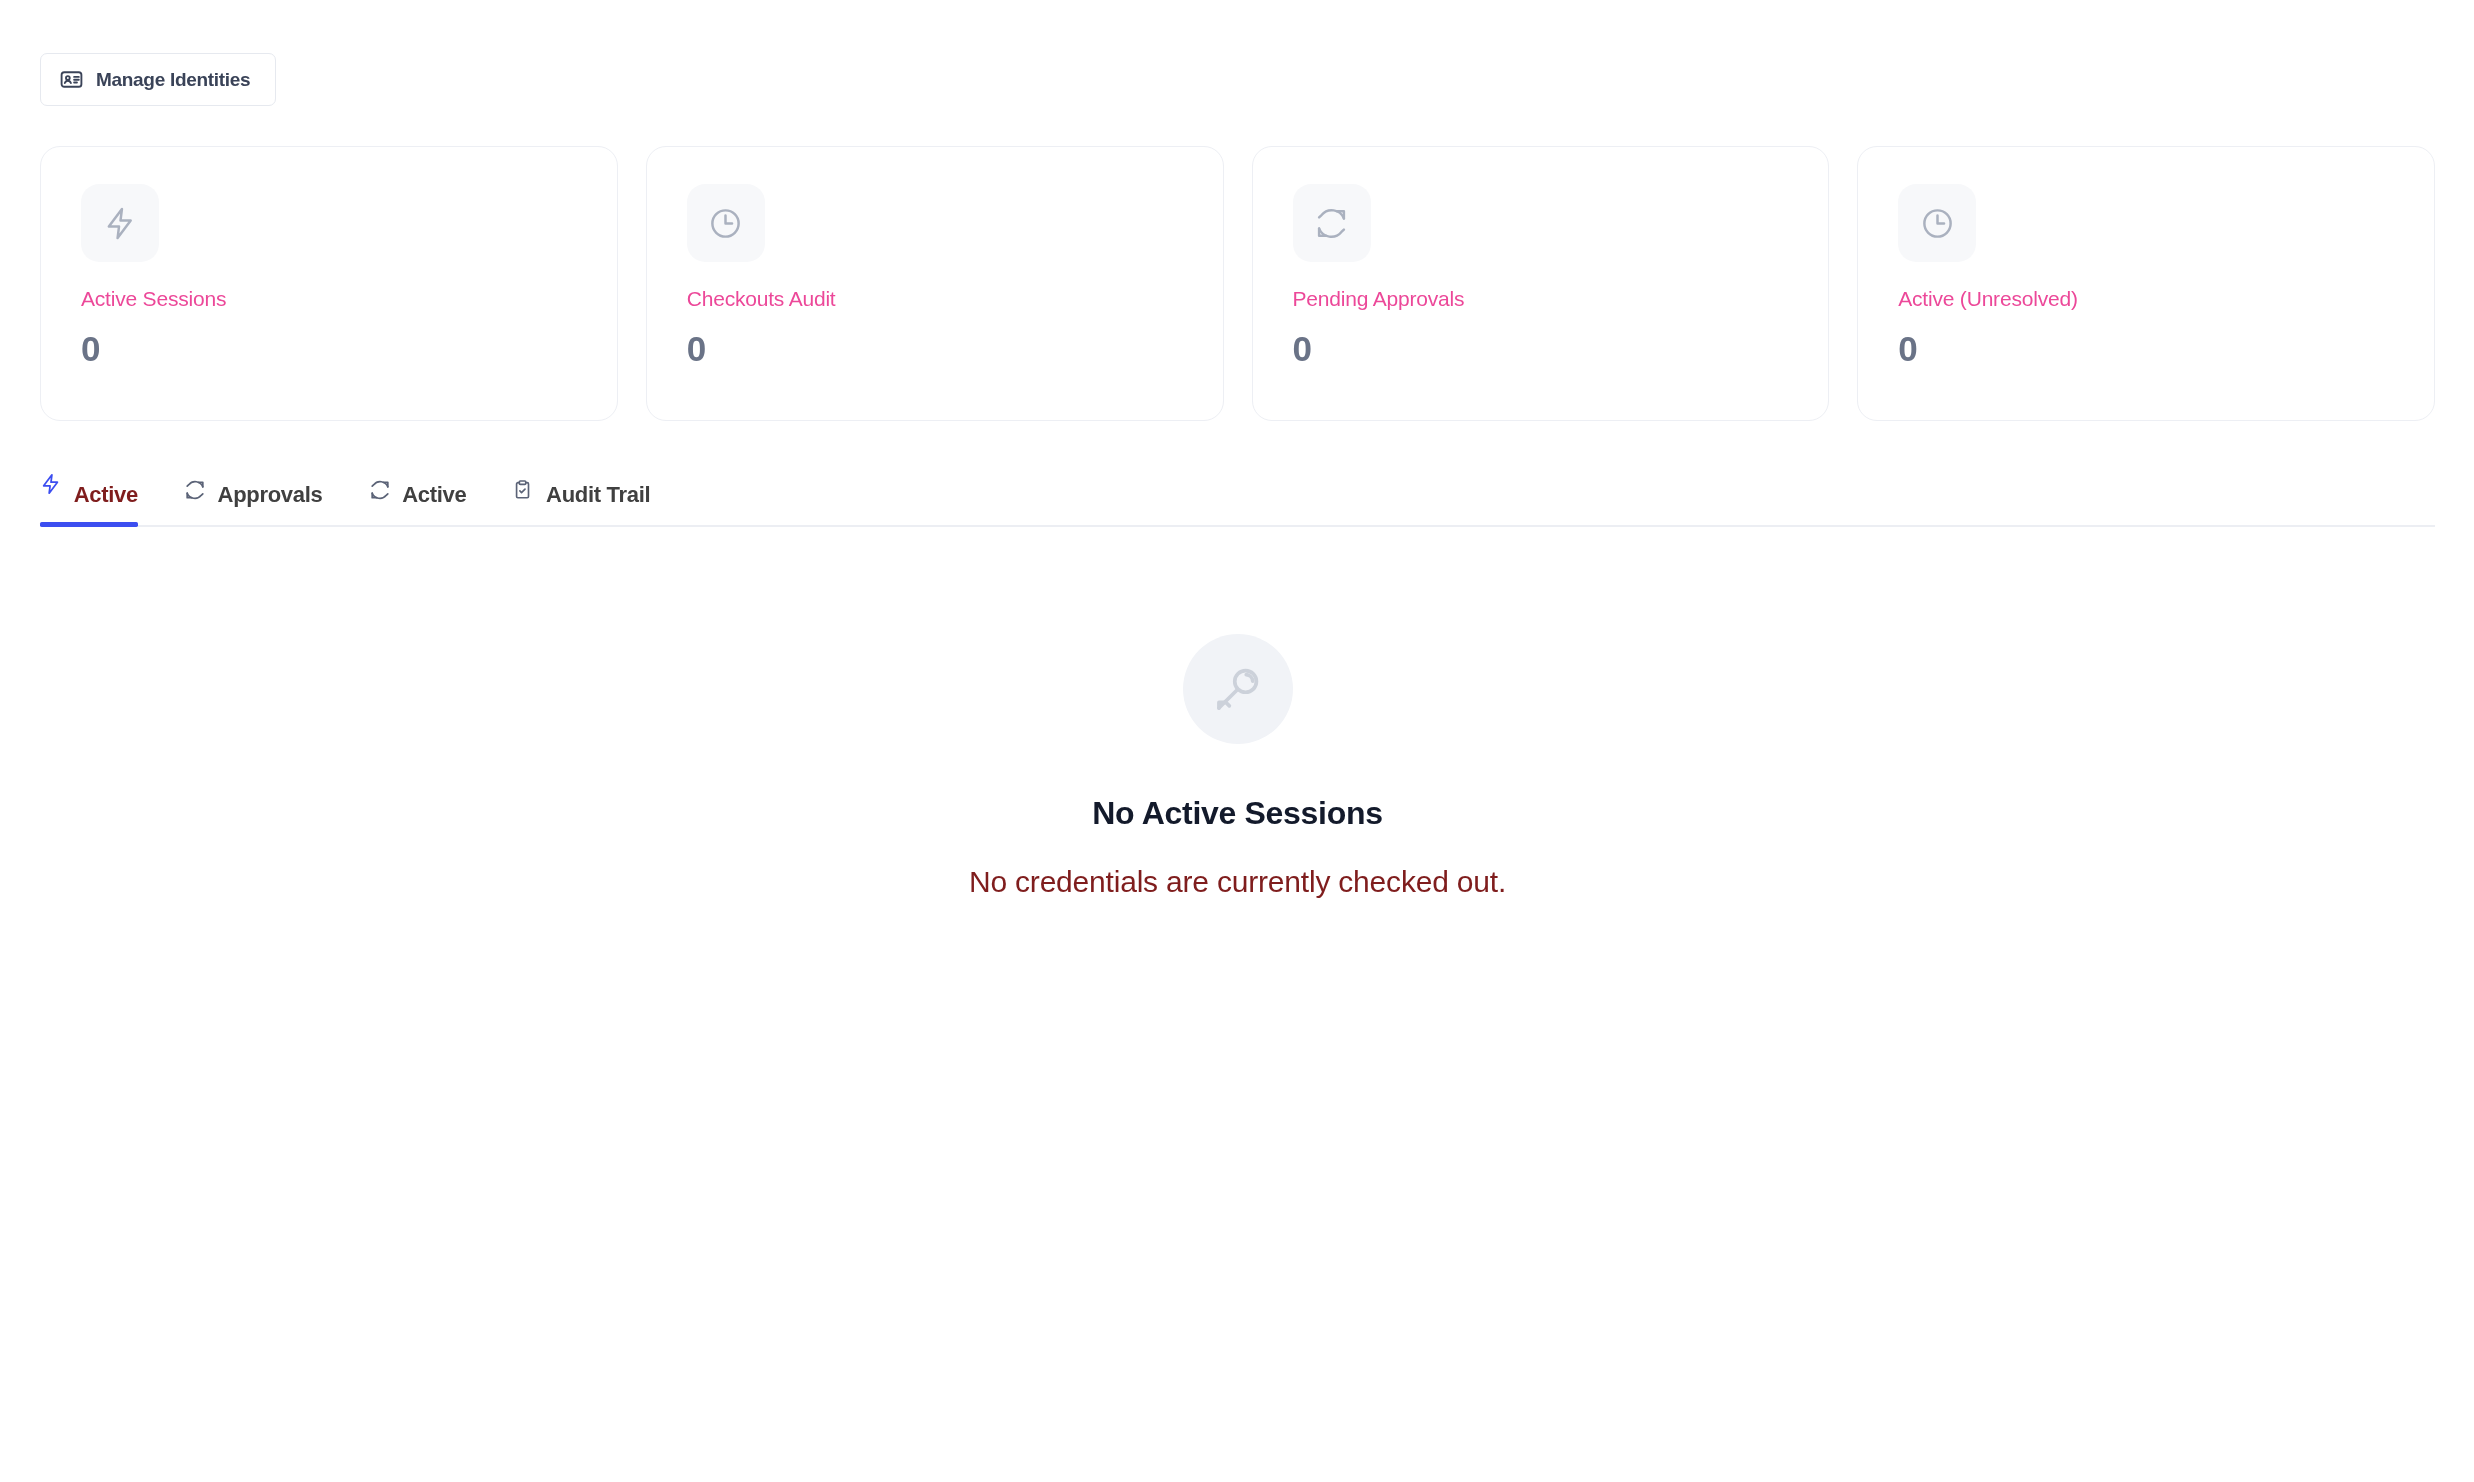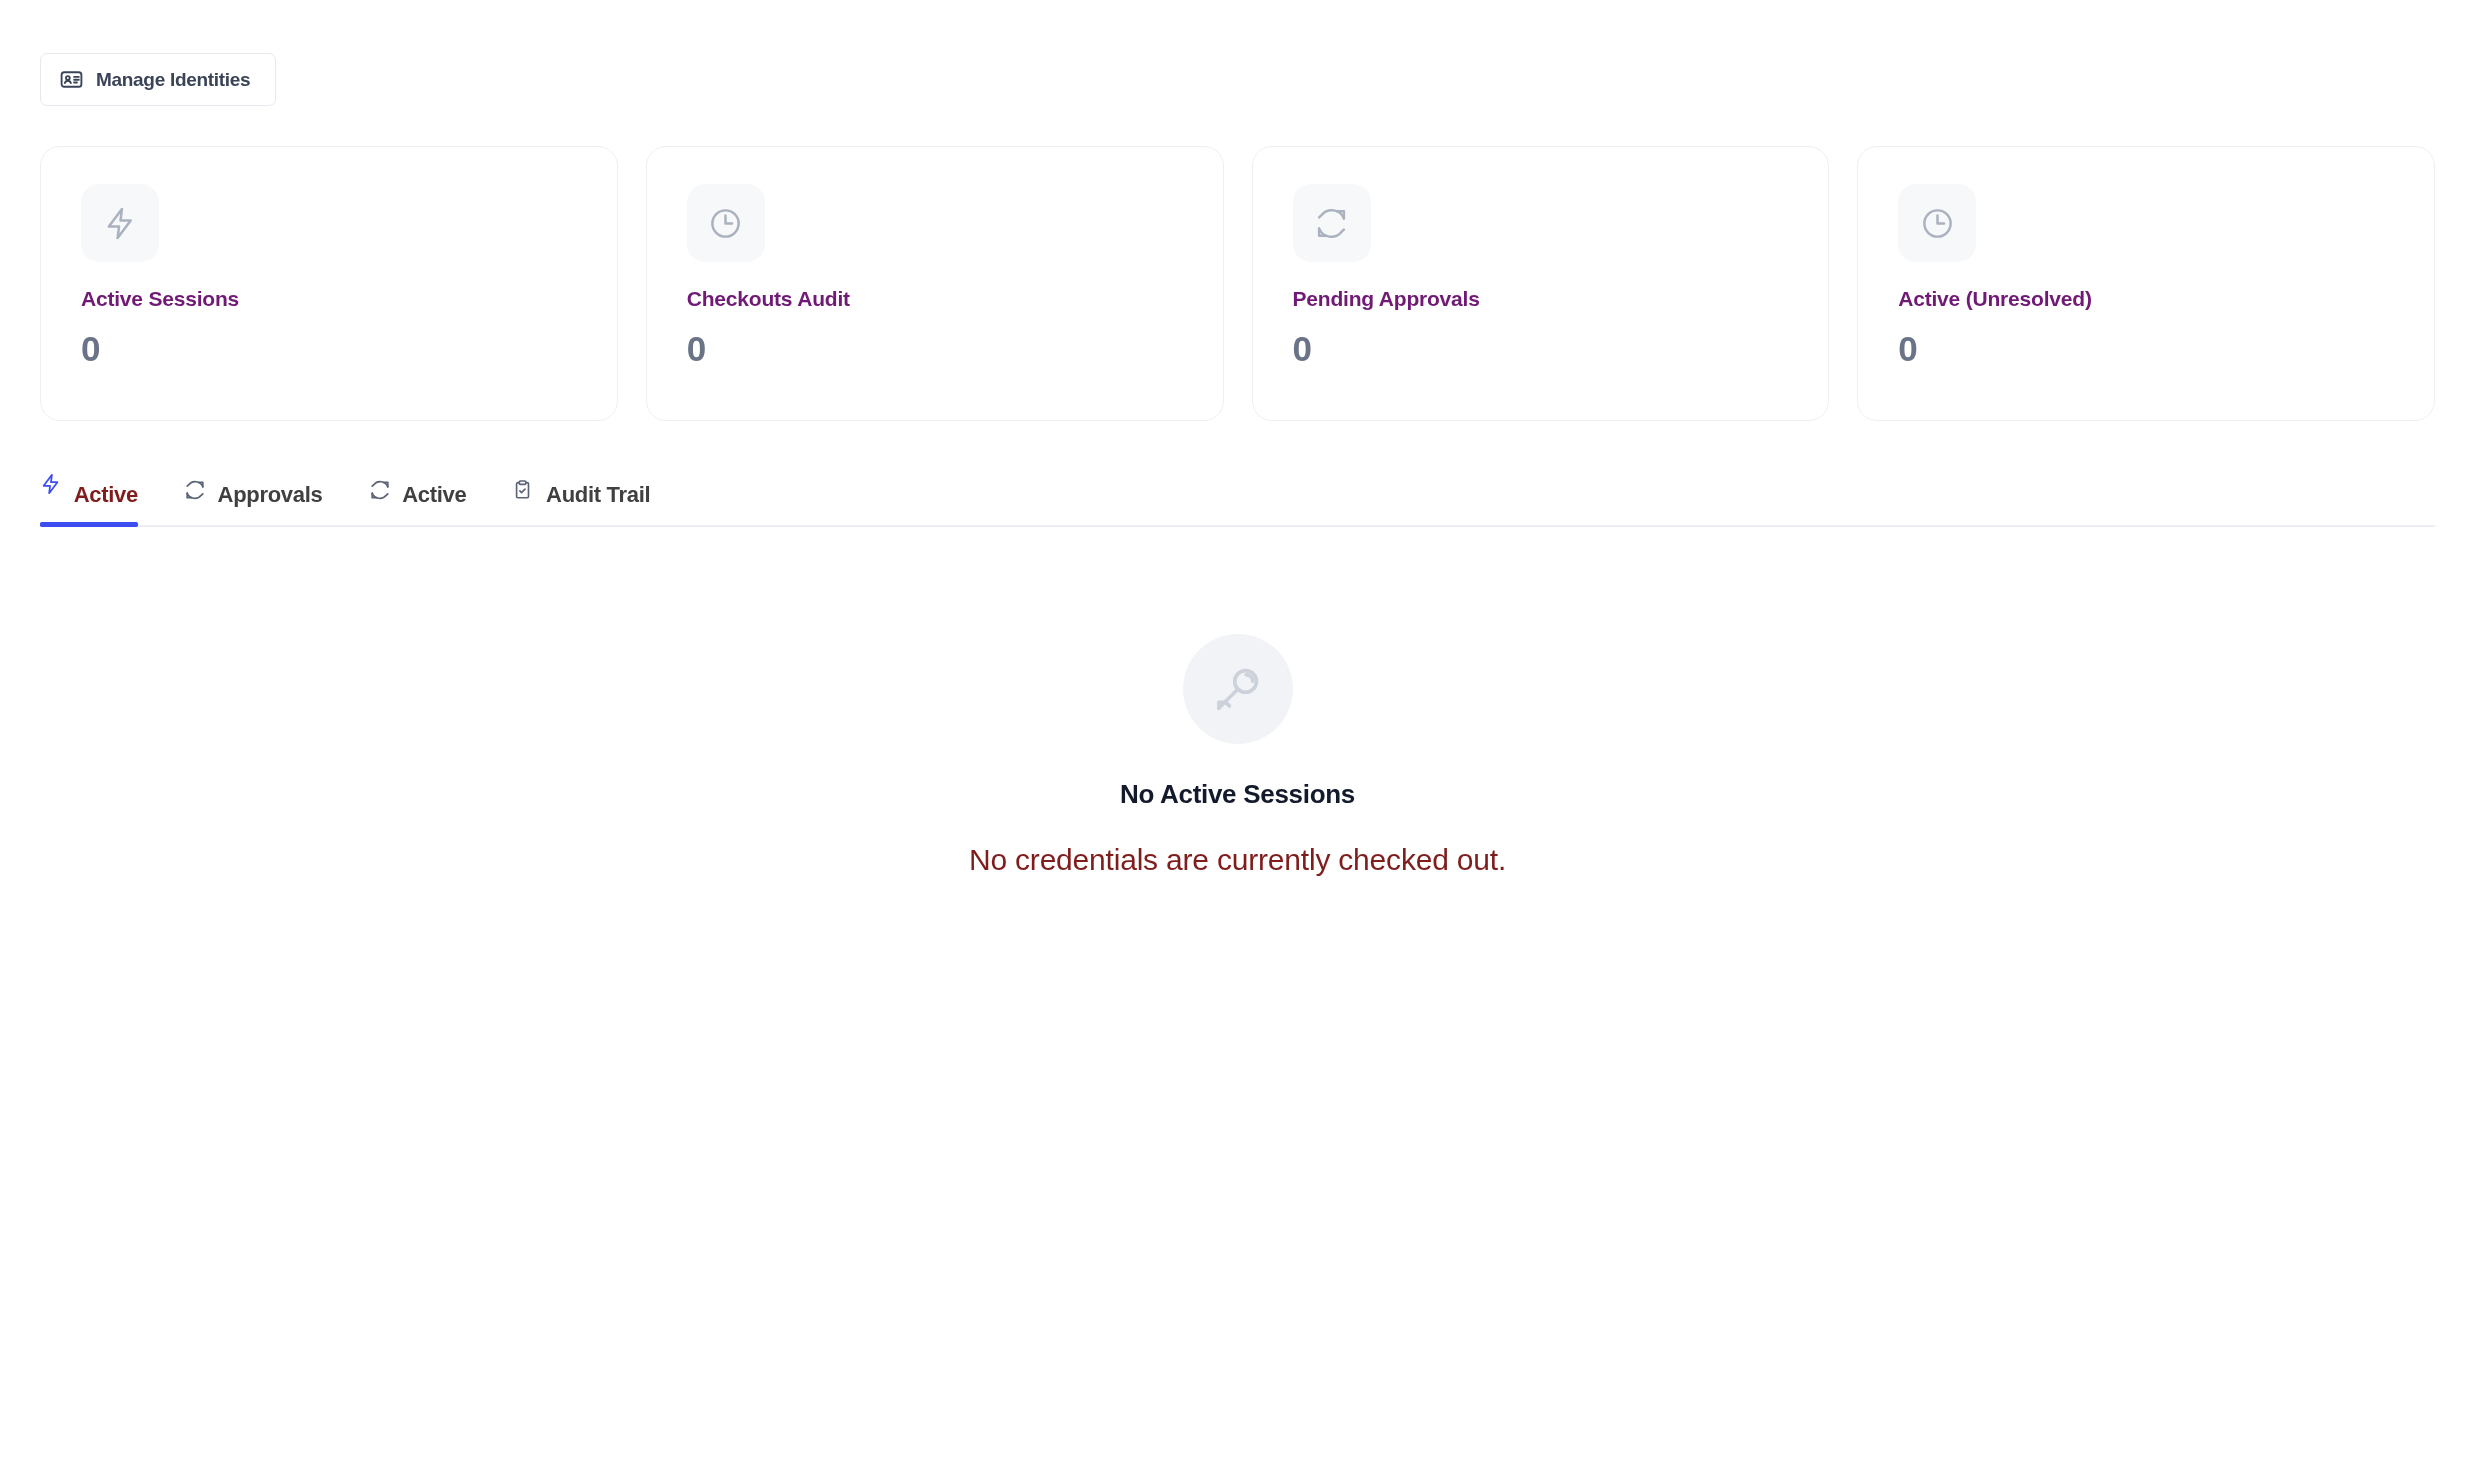--- a/index.html
+++ b/index.html
@@ -81,22 +81,22 @@
     height: 78px;
     border-radius: 18.3px;
     background: #f7f8fa;
     display: flex;
     align-items: center;
     justify-content: center;
   }
   .stat-label {
     margin-top: 25px;
     font-size: 21px;
-    font-weight: 700;
-    color: #701a75;
+    font-weight: 400;
+    color: #ec4899;
     letter-spacing: -0.2px;
   }
   .stat-value {
     margin-top: 18.3px;
     font-size: 35px;
     font-weight: 700;
     color: #6a7387;
     letter-spacing: -0.4px;
   }
 
@@ -150,22 +150,22 @@
   .empty-icon-circle {
     width: 110px;
     height: 110px;
     border-radius: 50%;
     background: #f1f3f7;
     display: flex;
     align-items: center;
     justify-content: center;
   }
   .empty-title {
-    margin-top: 35px;
-    font-size: 26px;
+    margin-top: 51px;
+    font-size: 32px;
     font-weight: 700;
     color: #131a2b;
     letter-spacing: -0.3px;
   }
   .empty-sub {
     margin-top: 33px;
     font-size: 30px;
     font-weight: 400;
     color: #7f1d1d;
     letter-spacing: -0.2px;

